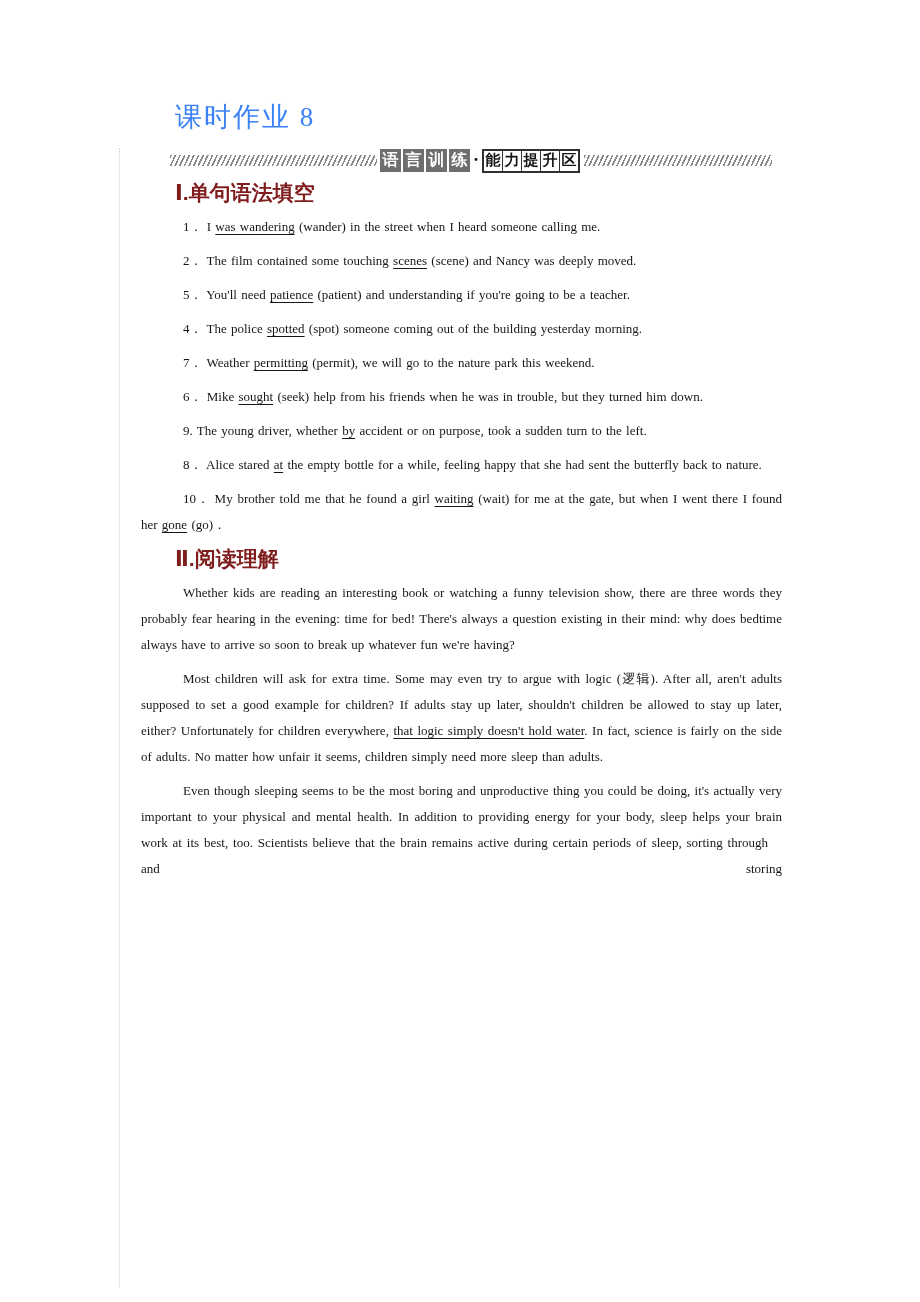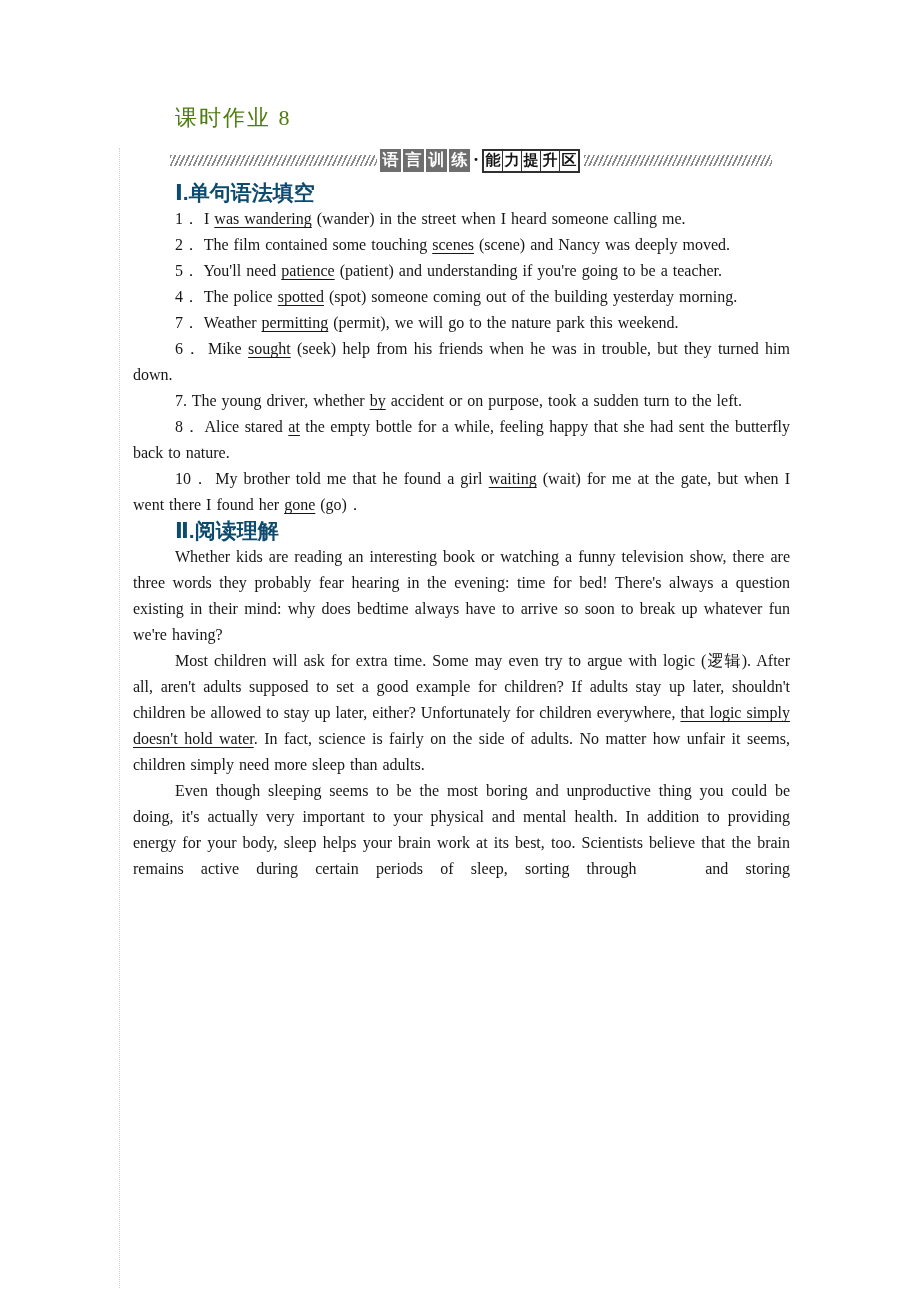--- a/index.html
+++ b/index.html
@@ -16,25 +16,25 @@
     left: 119px; top: 148px;
     height: 1140px; width: 0;
     border-left: 1px dotted #ccd1d8;
   }
   .content {
     position: absolute;
     left: 133px; top: 104px;
     width: 657px;
   }
   .doc-title {
-    font-size: 22px;
+    font-size: 27px;
     line-height: 27px;
     padding-left: 42px;
     letter-spacing: 2px;
-    color: #4d7c0f;
+    color: #3b82f6;
   }
   .banner {
     display: flex;
     align-items: center;
     margin-top: 16px;
     height: 27px;
   }
   .hatch {
     height: 11px;
     background: repeating-linear-gradient(115deg, #8a8a8a 0px, #8a8a8a 1.6px, #ffffff 1.6px, #ffffff 4.2px);
@@ -73,26 +73,26 @@
     color: #141414;
   }
   .outline-box + .outline-box { border-left: 1.5px solid #303030; }
   .sec-heading {
     font-family: "Liberation Sans", "DejaVu Sans", sans-serif;
     font-weight: bold;
     font-size: 21px;
     line-height: 26px;
     margin: 0;
     padding-left: 42px;
-    color: #0c4a6e;
+    color: #7f1d1d;
   }
   .sec-heading.first { margin-top: 6px; }
   .para {
-    margin: 0;
-    font-size: 16px;
+    margin: 8px;
+    font-size: 13px;
     line-height: 26px;
     text-align: justify;
     text-indent: 42px;
     word-spacing: 1px;
   }
   .para.force-just { text-align-last: justify; }
   .u {
     text-decoration: underline;
     text-underline-offset: 3px;
     text-decoration-thickness: 1px;
@@ -128,21 +128,21 @@
 
   <h2 class="sec-heading first">Ⅰ.单句语法填空</h2>
 
   <div>
     <p class="para"><span>1． I </span><span class="u">was wandering</span><span> (wander) in the street when I heard someone calling me.</span></p>
     <p class="para"><span>2． The film contained some touching </span><span class="u">scenes</span><span> (scene) and Nancy was deeply moved.</span></p>
     <p class="para"><span>5． You'll need </span><span class="u">patience</span><span> (patient) and understanding if you're going to be a teacher.</span></p>
     <p class="para"><span>4． The police </span><span class="u">spotted</span><span> (spot) someone coming out of the building yesterday morning.</span></p>
     <p class="para"><span>7． Weather </span><span class="u">permitting</span><span> (permit), we will go to the nature park this weekend.</span></p>
     <p class="para"><span>6． Mike </span><span class="u">sought</span><span> (seek) help from his friends when he was in trouble, but they turned him down.</span></p>
-    <p class="para"><span>7. The young driver, whether </span><span class="u">by</span><span> accident or on purpose, took a sudden turn to the left.</span></p>
+    <p class="para"><span>9. The young driver, whether </span><span class="u">by</span><span> accident or on purpose, took a sudden turn to the left.</span></p>
     <p class="para"><span>8． Alice stared </span><span class="u">at</span><span> the empty bottle for a while, feeling happy that she had sent the butterfly back to nature.</span></p>
     <p class="para"><span>10． My brother told me that he found a girl </span><span class="u">waiting</span><span> (wait) for me at the gate, but when I went there I found her </span><span class="u">gone</span><span> (go)．</span></p>
   </div>
 
   <h2 class="sec-heading">Ⅱ.阅读理解</h2>
 
   <div>
     <p class="para"><span>Whether kids are reading an interesting book or watching a funny television show, there are three words they probably fear hearing in the evening: time for bed! There's always a question existing in their mind: why does bedtime always have to arrive so soon to break up whatever fun we're having?</span></p>
     <p class="para"><span>Most children will ask for extra time. Some may even try to argue with logic (逻辑). After all, aren't adults supposed to set a good example for children? If adults stay up later, shouldn't children be allowed to stay up later, either? Unfortunately for children everywhere, </span><span class="u">that logic simply doesn't hold water</span><span>. In fact, science is fairly on the side of adults. No matter how unfair it seems, children simply need more sleep than adults.</span></p>
     <p class="para force-just"><span>Even though sleeping seems to be the most boring and unproductive thing you could be doing, it's actually very important to your physical and mental health. In addition to providing energy for your body, sleep helps your brain work at its best, too. Scientists believe that the brain remains active during certain periods of sleep, sorting through&nbsp;&nbsp;&nbsp; and storing</span></p>

